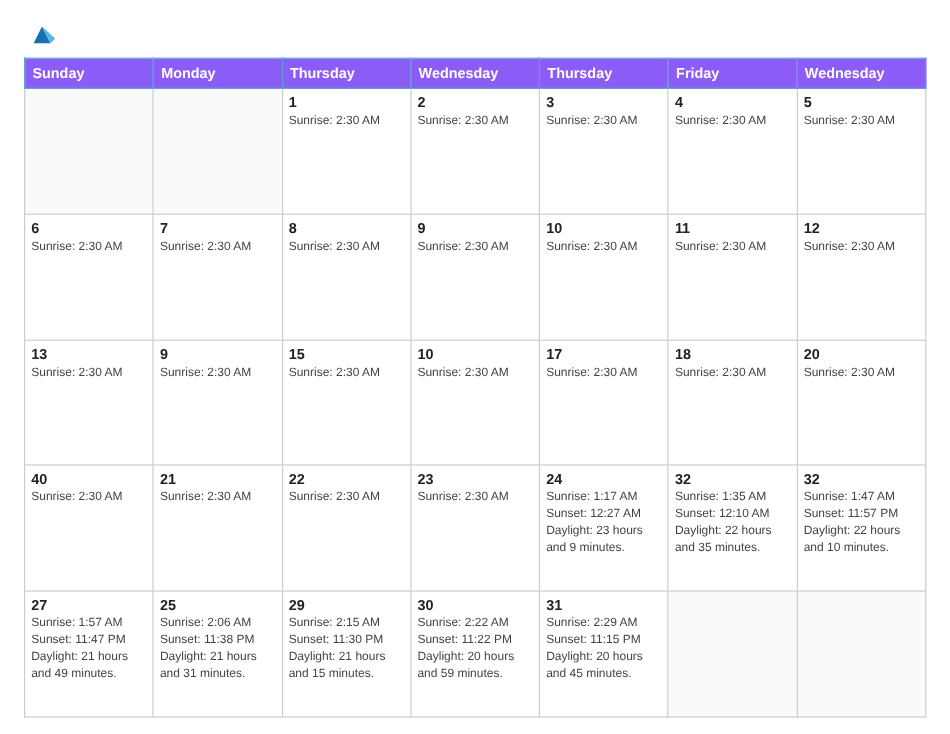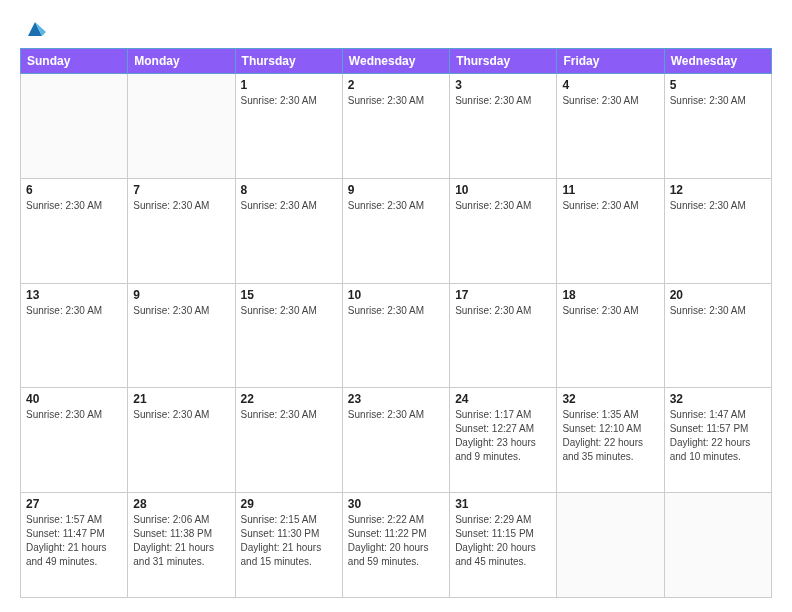--- a/index.html
+++ b/index.html
@@ -249,21 +249,21 @@
             <span class="day-num">32</span>
             <div class="day-info">Sunrise: 1:47 AM<br>Sunset: 11:57 PM<br>Daylight: 22 hours and 10 minutes.</div>
           </td>
         </tr>
         <tr>
           <td>
             <span class="day-num">27</span>
             <div class="day-info">Sunrise: 1:57 AM<br>Sunset: 11:47 PM<br>Daylight: 21 hours and 49 minutes.</div>
           </td>
           <td>
-            <span class="day-num">28</span>
+            <span class="day-num">25</span>
             <div class="day-info">Sunrise: 2:06 AM<br>Sunset: 11:38 PM<br>Daylight: 21 hours and 31 minutes.</div>
           </td>
           <td>
             <span class="day-num">29</span>
             <div class="day-info">Sunrise: 2:15 AM<br>Sunset: 11:30 PM<br>Daylight: 21 hours and 15 minutes.</div>
           </td>
           <td>
             <span class="day-num">30</span>
             <div class="day-info">Sunrise: 2:22 AM<br>Sunset: 11:22 PM<br>Daylight: 20 hours and 59 minutes.</div>
           </td>

